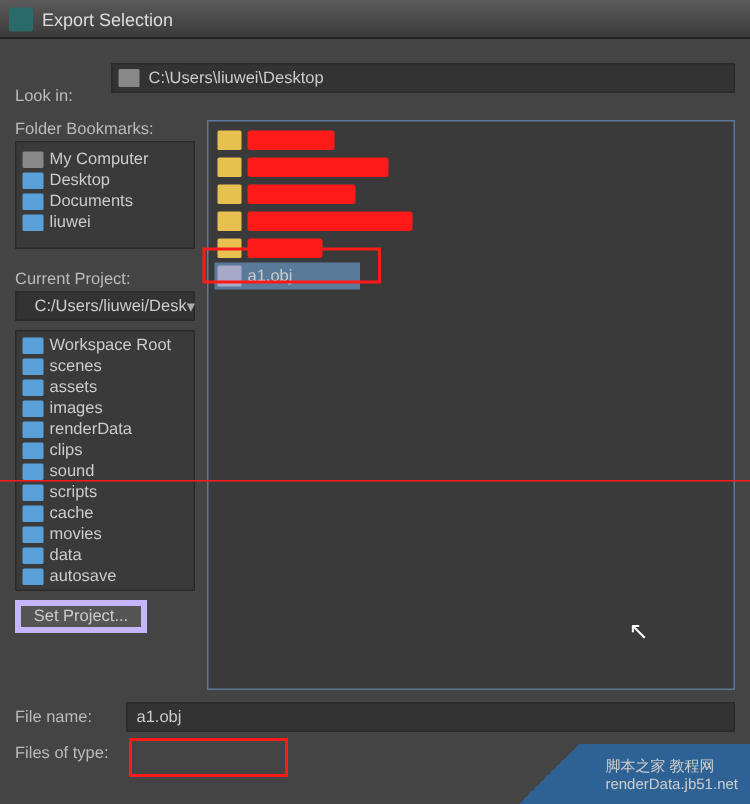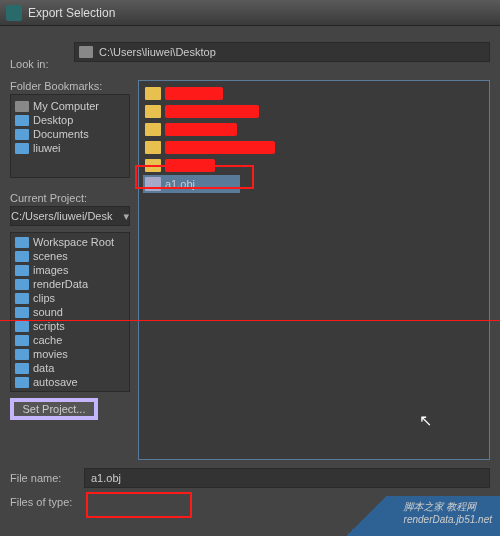--- a/index.html
+++ b/index.html
@@ -14,27 +14,27 @@
   .lookin-row { display: flex; align-items: center; gap: 8px; margin-bottom: 10px; }
   .lookin-label { width: 56px; color: #bbb; margin-top: 24px; }
   .lookin-field { flex: 1; background: #333; border: 1px solid #2a2a2a; height: 20px; display: flex; align-items: center; padding: 0 4px; color: #ccc; }
   .lookin-field .drive-icon { width: 14px; height: 12px; background: #888; margin-right: 6px; border-radius: 1px; }
   
   .mid { display: flex; gap: 8px; height: 380px; }
   
   .left-col { width: 120px; display: flex; flex-direction: column; }
   .panel-title { color: #bbb; margin-bottom: 2px; }
   .panel-box { background: #3a3a3a; border: 1px solid #2a2a2a; padding: 4px 2px; }
-  .fb-box { height: 84px; }
+  .fb-box { height: 72px; }
   .item-row { display: flex; align-items: center; padding: 1px 2px; gap: 4px; color: #ccc; cursor: default; }
   .folder-icon { width: 14px; height: 11px; background: #5aa0d8; border-radius: 1px; flex-shrink: 0; }
   .monitor-icon { width: 14px; height: 11px; background: #888; border-radius: 1px; flex-shrink: 0; }
   
   .curproj { margin-top: 14px; }
-  .cp-dropdown { background: #333; border: 1px solid #2a2a2a; height: 20px; display: flex; align-items: center; padding: 0 0; color: #ccc; margin-top: 2px; }
+  .cp-dropdown { background: #333; border: 1px solid #2a2a2a; height: 20px; display: flex; align-items: center; padding: 0 12px; color: #ccc; margin-top: 2px; }
   .cp-dropdown .arrow { margin-left: auto; color: #aaa; }
   .cp-tree { background: #3a3a3a; border: 1px solid #2a2a2a; margin-top: 6px; flex: 1; overflow: hidden; padding: 2px; }
   
   .setproj-btn { margin-top: 6px; background: #555; border: 4px solid #c4b5fd; height: 22px; display: flex; align-items: center; justify-content: center; color: #ccc; width: 88px; }
   
   .file-pane { flex: 1; background: #3a3a3a; border: 1px solid #5a7a9a; padding: 4px; position: relative; }
   .file-row { display: flex; align-items: center; padding: 2px 2px; gap: 4px; margin-bottom: 1px; }
   .fo-icon { width: 16px; height: 13px; background: #e8c050; border-radius: 1px; flex-shrink: 0; }
   .obj-icon { width: 16px; height: 14px; background: #a8a8c8; border-radius: 1px; flex-shrink: 0; }
   .file-row.selected { background: #5a7a9a; width: 97px; }
@@ -43,21 +43,21 @@
   
   .cursor { position: absolute; left: 280px; top: 330px; color: #fff; font-size: 16px; }
   
   .bottom { margin-top: 5px; }
   .btm-row { display: flex; align-items: center; gap: 8px; margin-top: 8px; }
   .btm-label { width: 66px; color: #bbb; }
   .btm-field { flex: 1; background: #333; border: 1px solid #2a2a2a; height: 20px; display: flex; align-items: center; padding: 0 6px; color: #ccc; }
   .ft-wrap { position: relative; }
   
   .red-line { position: absolute; left: 0; right: 0; top: 294px; height: 1px; background: #ff1a1a; }
-  .watermark { position: absolute; right: 0; bottom: 0; height: 40px; width: 180px; background: linear-gradient(135deg, transparent 30%, #2a6aa8 30%); display: flex; align-items: flex-start; justify-content: flex-end; padding: 4px 8px; color: #eee; font-size: 10px; opacity: .8; font-style: italic; }
+  .watermark { position: absolute; right: 0; bottom: 0; height: 40px; width: 180px; background: linear-gradient(135deg, transparent 30%, #2a6aa8 30%); display: flex; align-items: center; justify-content: flex-end; padding: 4px 8px; color: #eee; font-size: 10px; opacity: .8; }
 </style>
 </head>
 <body>
 
 <div class="titlebar">
   <div class="titlebar-icon"></div>
   <span class="titlebar-text">Export Selection</span>
 </div>
 
 <div class="main">
@@ -103,20 +103,24 @@
             <div class="item-row">
               <span class="folder-icon"></span>
               <span>Workspace Root</span>
             </div>
             <div class="item-row">
               <span class="folder-icon"></span>
               <span>scenes</span>
             </div>
             <div class="item-row">
               <span class="folder-icon"></span>
+              <span>assets</span>
+            </div>
+            <div class="item-row">
+              <span class="folder-icon"></span>
               <span>images</span>
             </div>
             <div class="item-row">
               <span class="folder-icon"></span>
               <span>renderData</span>
             </div>
             <div class="item-row">
               <span class="folder-icon"></span>
               <span>clips</span>
             </div>

